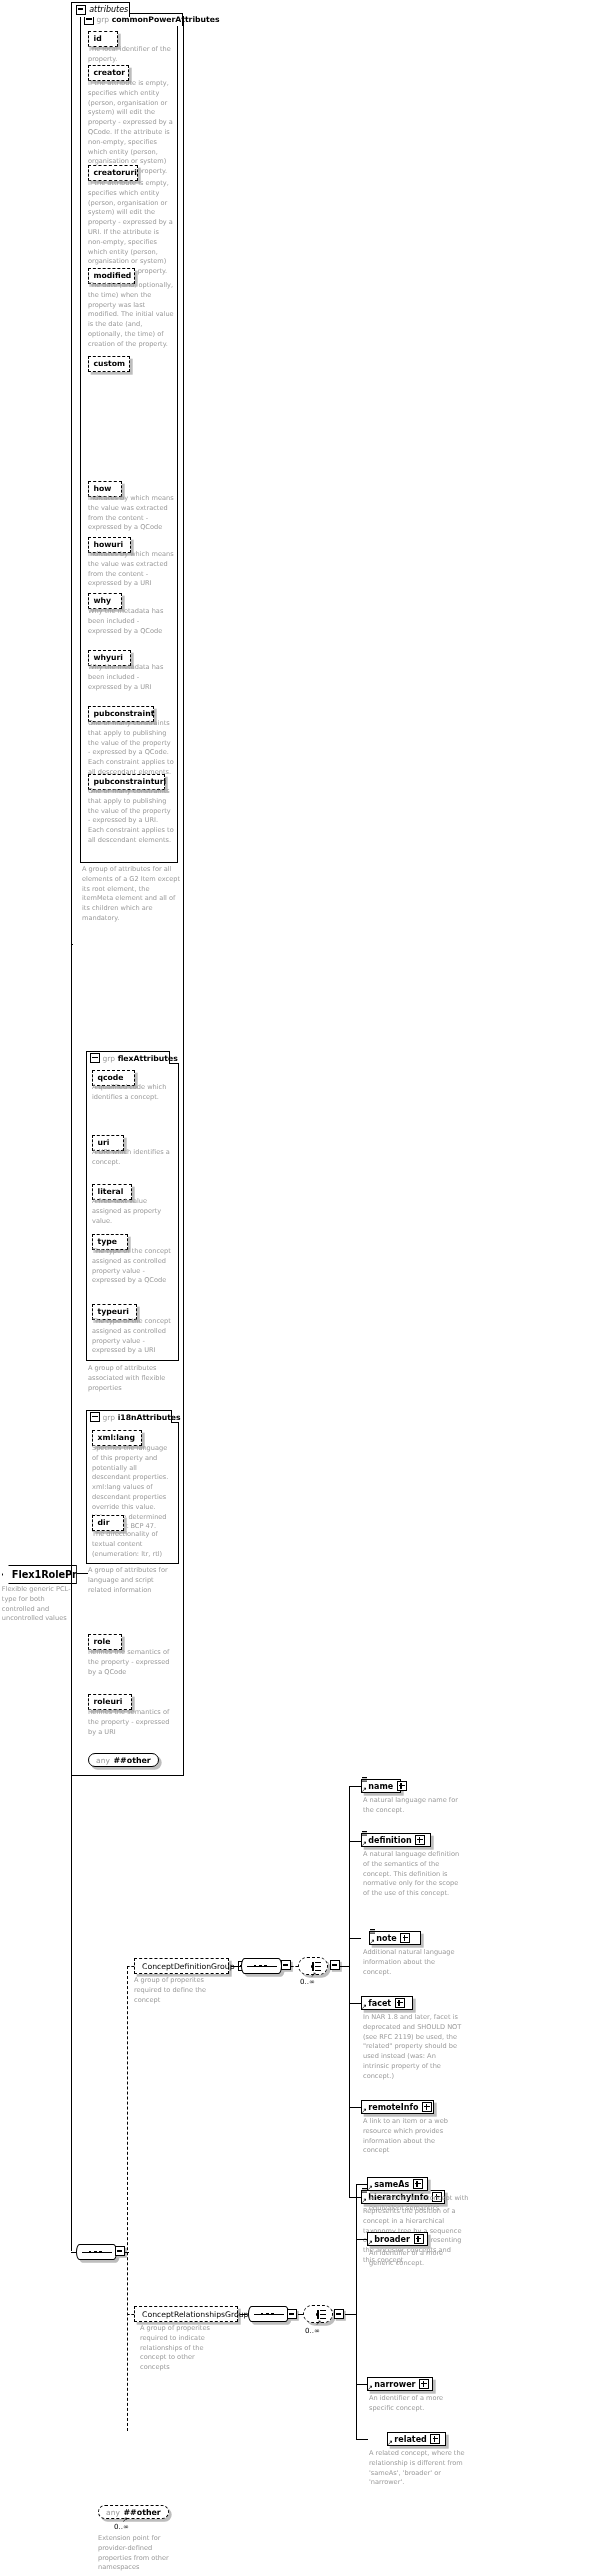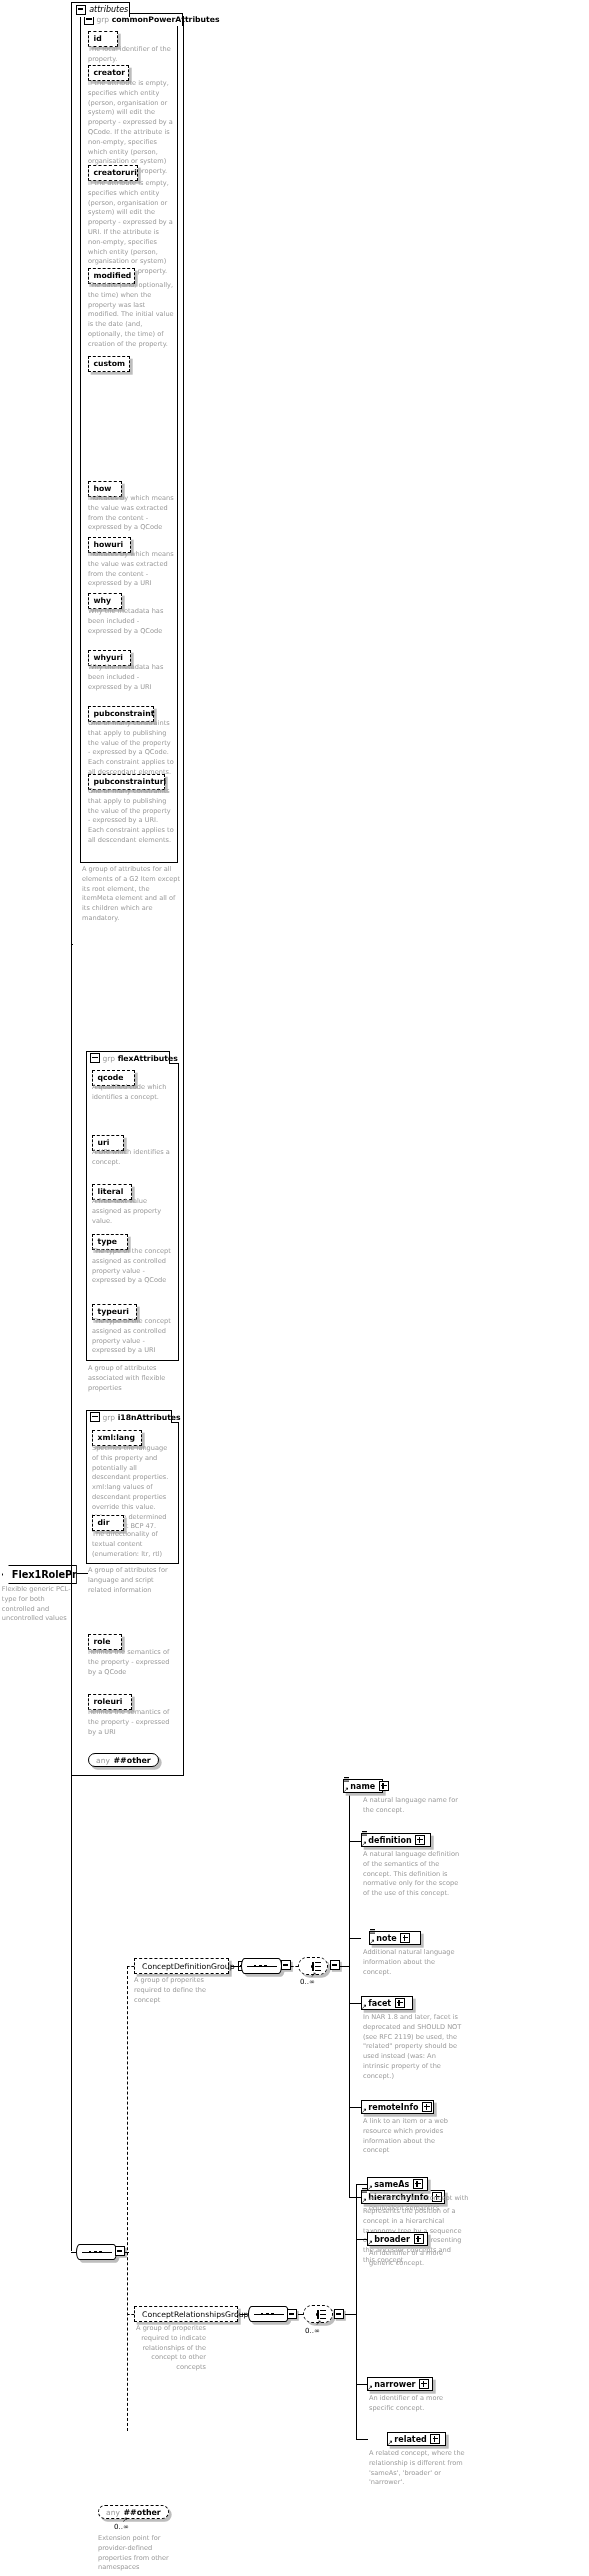--- a/index.html
+++ b/index.html
@@ -341,21 +341,21 @@
       </span>
     <span class="arw">↗</span>
   </div>
   <div class="occ" style="left:300px;top:1977px;">0..∞</div>
   <div class="sqtog" style="left:330px;top:1960px;"></div>
 
   <div class="ln lnh" style="left:340px;top:1966px;width:9px;"></div>
   <div class="ln lnv" style="left:349px;top:1786px;height:411px;"></div>
 
   <div class="ln lnh" style="left:349px;top:1786px;width:11.6px;"></div>
-  <div class="elem" style="left:343px;top:1779px;width:40px;">
+  <div class="elem" style="left:361px;top:1779px;width:40px;">
     <span class="stripes"></span>
     <span class="arrow"></span>
     <span class="nm">name</span>
     <span class="expander"></span>
   </div>
   <div class="doc" style="left:363px;top:1796px;width:98px;">A natural language name for the concept.</div>
 
   <div class="ln lnh" style="left:349px;top:1841px;width:11.6px;"></div>
   <div class="elem" style="left:361px;top:1833px;width:70px;">
     <span class="stripes"></span>
@@ -397,21 +397,21 @@
     <span class="nm">hierarchyInfo</span>
     <span class="expander"></span>
   </div>
   <div class="doc" style="left:363px;top:2207px;width:100px;">Represents the position of a concept in a hierarchical taxonomy tree by a sequence of QCode tokens representing the ancestor concepts and this concept</div>
 
   <div class="dashh" style="left:127px;top:2314px;width:7.1px;"></div>
   <div class="grpRef" style="left:134px;top:2306px;width:104px;">
     <span class="nm">ConceptRelationshipsGroup</span>
     <span class="toggle"></span>
   </div>
-  <div class="doc" style="left:124px;top:2324px;width:82px;text-align:right;">A group of properites required to indicate relationships of the concept to other concepts</div>
+  <div class="doc" style="left:140px;top:2324px;width:82px;">A group of properites required to indicate relationships of the concept to other concepts</div>
 
   <div class="ln lnh" style="left:240px;top:2314px;width:7.1px;"></div>
   <div class="seq" style="left:248px;top:2306px;">
     <span class="dots">
         <i></i>
         <i></i>
         <i></i>
       </span>
   </div>
   <div class="sqtog" style="left:287px;top:2309px;"></div>

